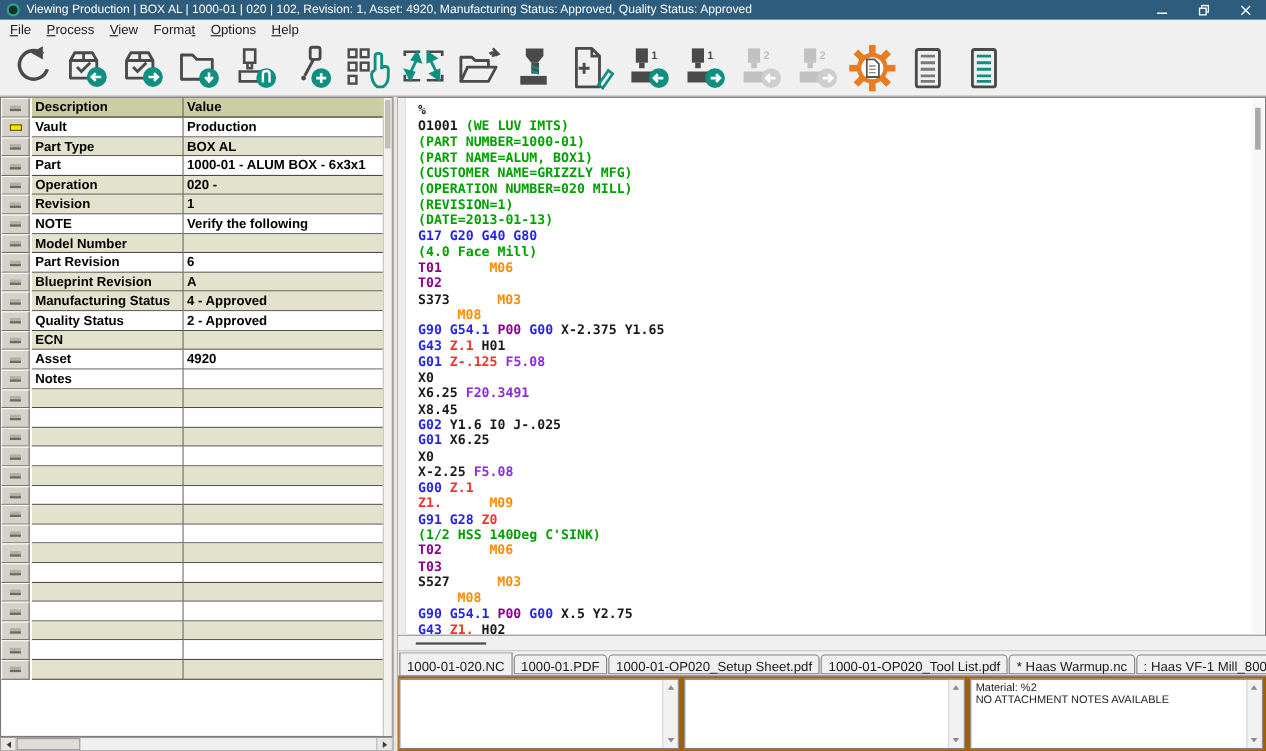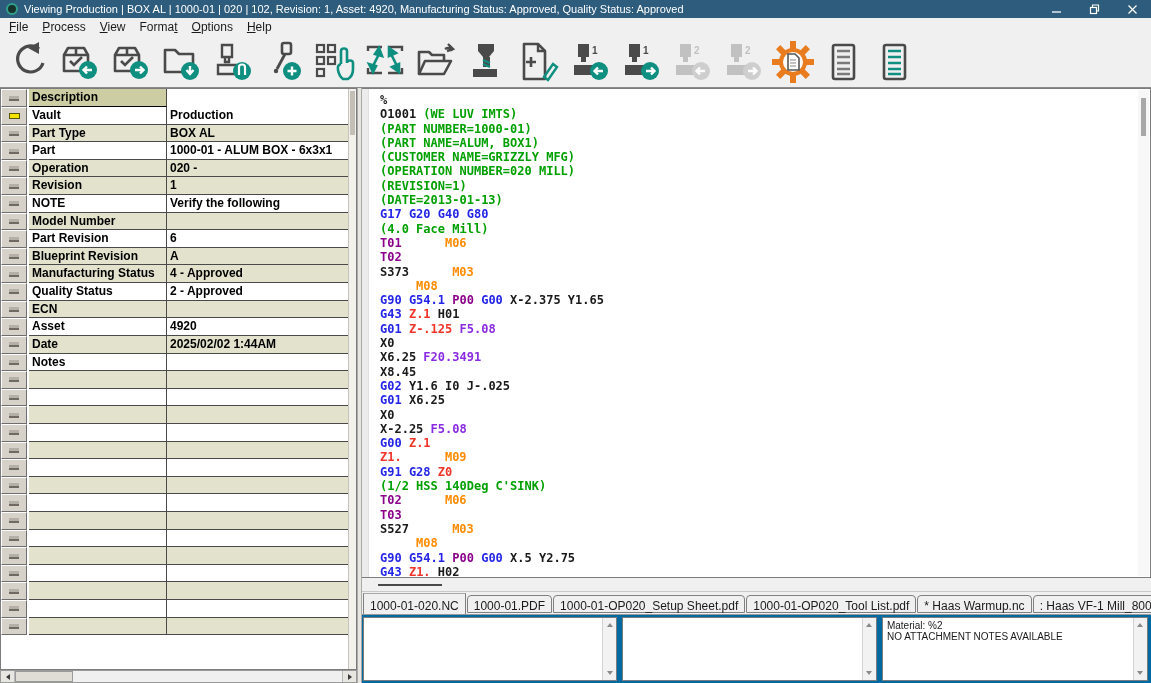--- a/index.html
+++ b/index.html
@@ -68,21 +68,21 @@
   
   .ed-hscroll { height:14px; flex:none; background:#f0f0f0; position:relative; border-bottom:1px solid #c9c9c9; }
   .ed-hthumb { position:absolute; left:16px; top:6px; width:64px; height:2px; background:#4a4a4a; }
 
   
   .tabbar { height:22px; flex:none; display:flex; align-items:flex-end; background:#f0f0f0; padding-left:1px; }
   .tab { font-size:12px; color:#1a1a1a; white-space:nowrap; padding:3px 6px; height:18px; margin:0 1px 1px 0; background:#f0f0f0; border:1px solid #808080; border-radius:4px 4px 0 0; }
   .tab.active { height:21px; margin-bottom:0; border-radius:0; border-top-color:#a8a8a8; border-bottom:none; padding-top:5px; }
 
   
-  .notes-row { flex:1; display:flex; gap:5px; background:#0369a1; border-top:1px solid #9a9a9a; padding:2px 3px 2px 1px; }
+  .notes-row { flex:1; display:flex; gap:5px; background:#a16207; border-top:1px solid #9a9a9a; padding:2px 3px 2px 1px; }
   .note-box { flex:1; background:#fff; border:1px solid #7c7c7c; position:relative; padding:2px 17px 2px 4px; font-size:10px; color:#1a1a1a; line-height:11px; overflow:hidden; }
   .note-box.wide { flex:1.05; }
   .note-scroll { position:absolute; right:0; top:0; bottom:0; width:14px; background:#f2f2f2; border-left:1px solid #d4d4d4; }
   .ns-btn { position:absolute; left:0; width:13px; height:12px; display:flex; align-items:center; justify-content:center; }
   .ns-up { top:1px; } .ns-dn { bottom:1px; }
   .tri-up { width:0; height:0; border-left:3px solid transparent; border-right:3px solid transparent; border-bottom:4px solid #8a8a8a; }
   .tri-dn { width:0; height:0; border-left:3px solid transparent; border-right:3px solid transparent; border-top:4px solid #8a8a8a; }
 </style>
 </head>
 <body>
@@ -290,20 +290,21 @@
   </div>
 
 <div class="main">
   <div class="left-panel">
     <div class="prop-grid">
       <div class="prop-head">
         <div class="sel-cell">
             <span class="sel-glyph"></span>
           </div>
         <div class="cell c-desc head-cell">Description</div>
+        <div class="cell c-val head-cell">Value</div>
       </div>
       <div id="prop-rows">
           <div class="prop-row row-white">
             <div class="sel-cell">
               <span class="sel-flag"></span>
             </div>
             <div class="cell c-desc">Vault</div>
             <div class="cell c-val">Production</div>
           </div>
           <div class="prop-row row-khaki">
@@ -382,27 +383,20 @@
             </div>
             <div class="cell c-desc">ECN</div>
             <div class="cell c-val"></div>
           </div>
           <div class="prop-row row-white">
             <div class="sel-cell">
               <span class="sel-glyph"></span>
             </div>
             <div class="cell c-desc">Asset</div>
             <div class="cell c-val">4920</div>
-          </div>
-          <div class="prop-row row-khaki">
-            <div class="sel-cell">
-              <span class="sel-glyph"></span>
-            </div>
-            <div class="cell c-desc">Date</div>
-            <div class="cell c-val">2025/02/02  1:44AM</div>
           </div>
           <div class="prop-row row-white">
             <div class="sel-cell">
               <span class="sel-glyph"></span>
             </div>
             <div class="cell c-desc">Notes</div>
             <div class="cell c-val"></div>
           </div>
           <div class="prop-row row-khaki">
             <div class="sel-cell">

